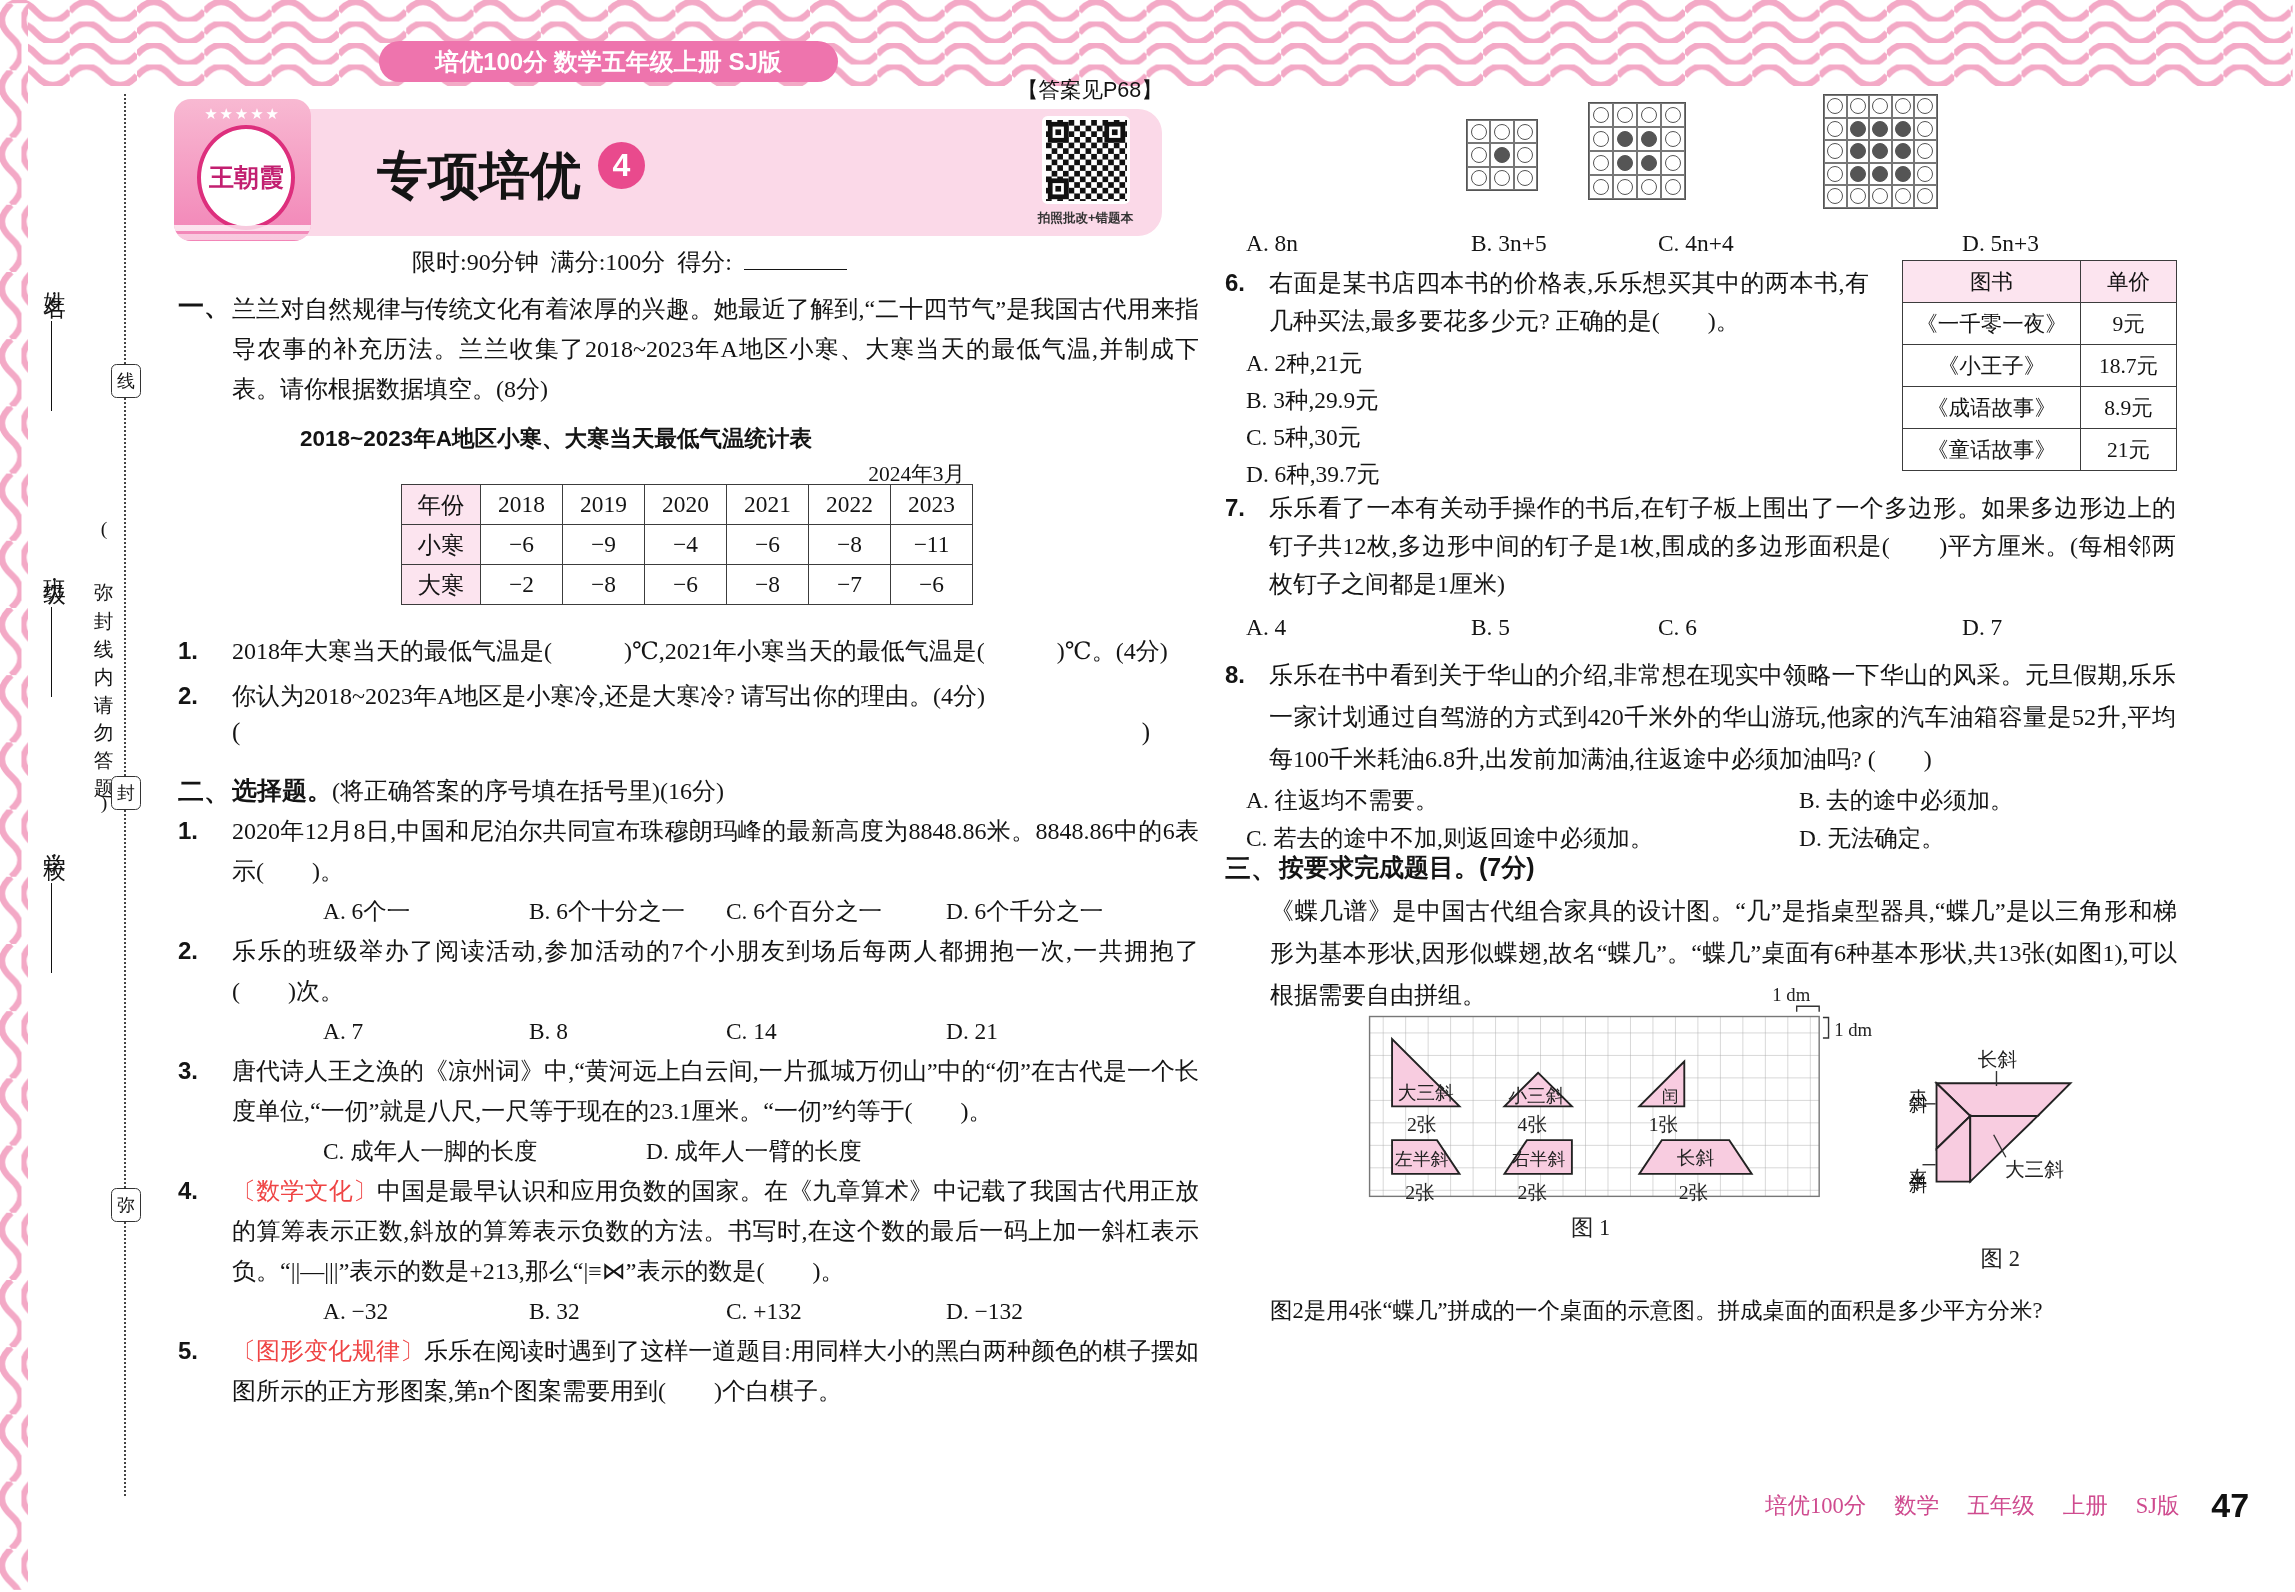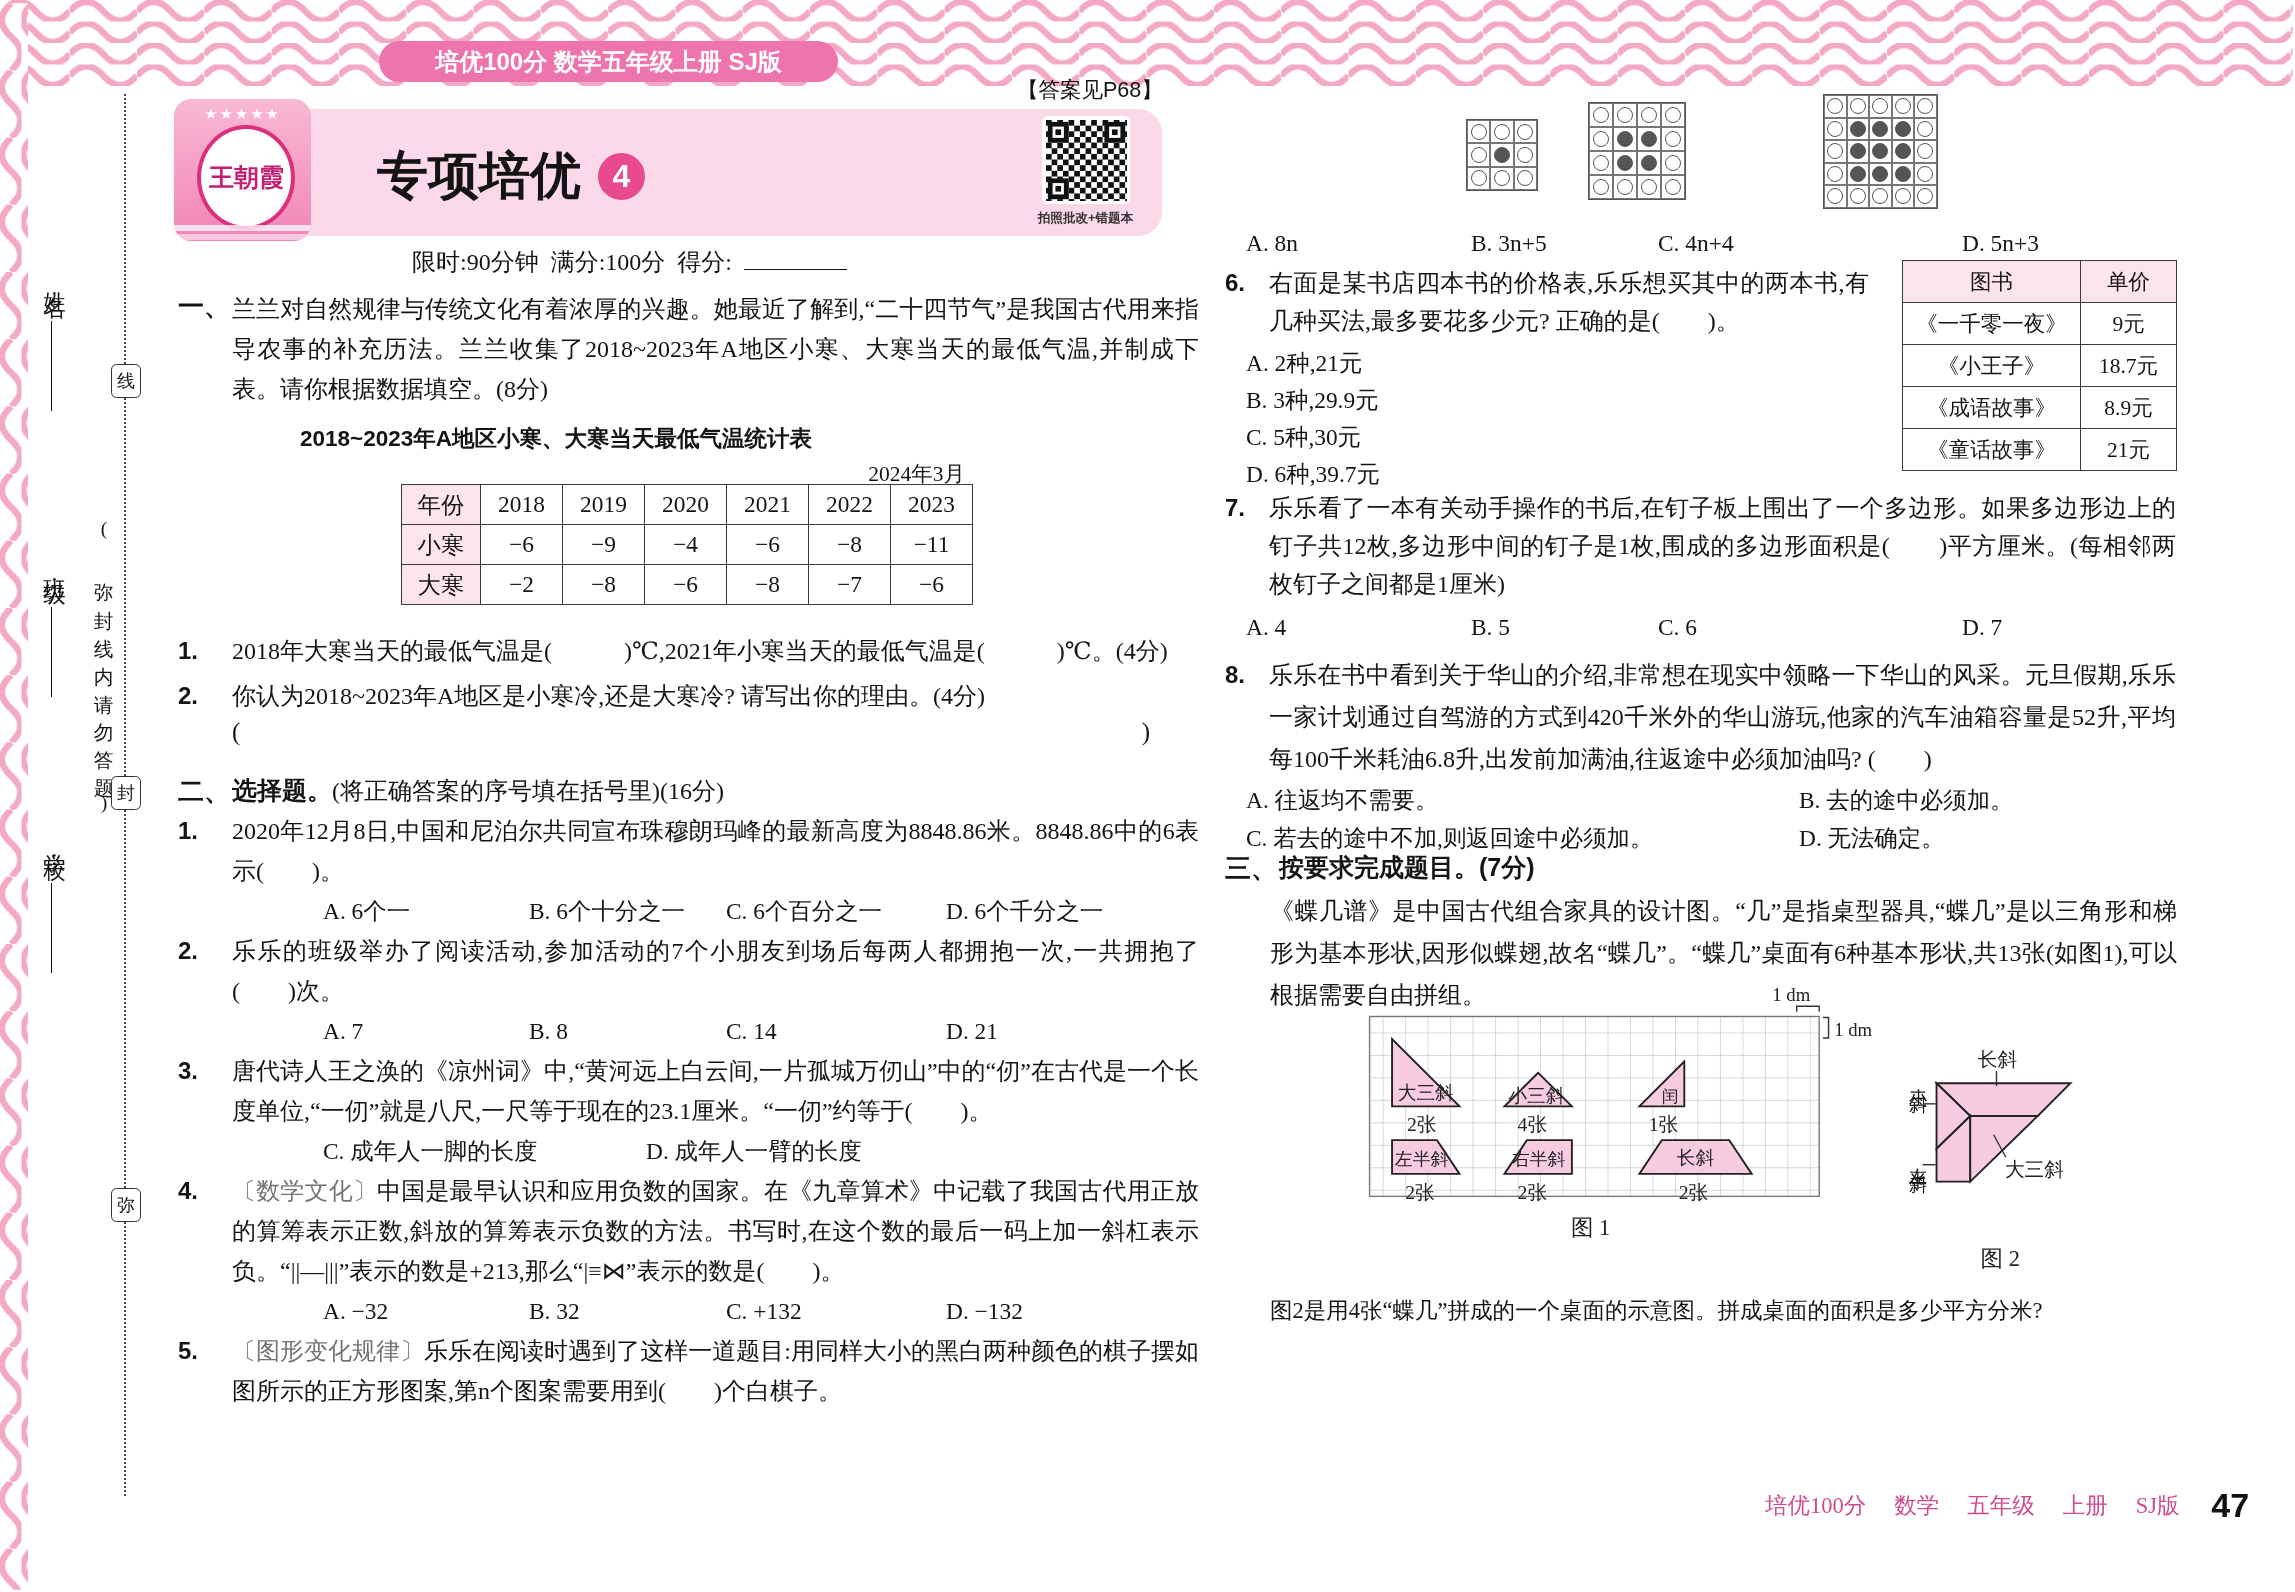--- a/index.html
+++ b/index.html
@@ -6,21 +6,21 @@
   body{width:2295px;height:1593px;position:relative;background:#fff;overflow:hidden;
        font-family:"Liberation Serif","DejaVu Serif",serif;color:#141414}
   .abs{position:absolute}
   .band{position:absolute;pointer-events:none}
   .sans{font-family:"Liberation Sans","DejaVu Sans",sans-serif}
   .qrow{display:flex}
   .qno{flex:none;width:54px;font-family:"Liberation Sans",sans-serif;font-weight:bold;font-size:24px;line-height:40px}
   .qtext{font-size:24px;line-height:40px;text-align:justify}
   .opts{display:flex;font-size:23.4px;line-height:40px}
   .opt{flex:none}
-  .tag{color:#737373}
+  .tag{color:#ef4444}
   .secno{flex:none;width:54px;font-family:"Liberation Sans",sans-serif;font-weight:bold;font-size:26px}
   .sechead{font-family:"Liberation Sans",sans-serif;font-weight:bold;font-size:25px}
   .secnote{font-size:24px;font-weight:normal;font-family:"Liberation Serif",serif}
   .vtext{writing-mode:vertical-lr;text-orientation:upright}
   table.sheet{border-collapse:collapse;text-align:center}
   table.sheet td{border:1.9px solid #3c3c3c;padding:0}
   .pk{background:#fce4ef}
   .dot-grid{position:absolute;display:grid;border:1.4px solid #555;background:#fff}
   .dot-cell{border:0.9px solid #777;display:flex;align-items:center;justify-content:center}
   .dot{width:14px;height:14px;border:1.9px solid #555;border-radius:50%;background:#fff}
@@ -74,21 +74,21 @@
     <rect width="30" height="1700" fill="url(#wavv2)"></rect>
 </svg>
 
 <div class="abs sans" style="left:379px;top:41px;width:459px;height:41px;background:#ee74ad;border-radius:22.5px;color:#fff;
             font-weight:bold;font-size:24px;display:flex;align-items:center;justify-content:center">培优100分  数学五年级上册  SJ版</div>
 
 <div class="abs sans" style="left:1017px;top:75px;font-size:21.5px;font-weight:normal">【答案见P68】</div>
 
 <div class="abs" style="left:281px;top:109px;width:881px;height:127px;background:#fbd9e8;border-radius:24px"></div>
 
-<div class="abs sans" style="left:377px;top:142px;display:flex;align-items:center;gap:17px;font-weight:bold;font-size:51px">
+<div class="abs sans" style="left:377px;top:142px;display:flex;gap:17px;font-weight:bold;font-size:51px">
   <span>专项培优</span>
   <span class="numcircle">4</span>
 </div>
 
 <div class="abs" style="left:174px;top:99px;width:137px;height:142px;border-radius:17px;
             background:linear-gradient(180deg,#f8b9d2,#f285b7);overflow:hidden">
   <div class="abs" style="left:0;top:5.6px;width:137px;text-align:center;color:#fff;font-size:15px;letter-spacing:1.9px">★★★★★</div>
   <div class="abs" style="left:23.4px;top:26px;width:90px;height:97px;background:#fff;border:4.7px solid #dd2f7d;border-radius:50%;
               display:flex;align-items:center;justify-content:center">
     <span style="font-size:25px;font-weight:bold;color:#c21f70">王朝霞</span>

